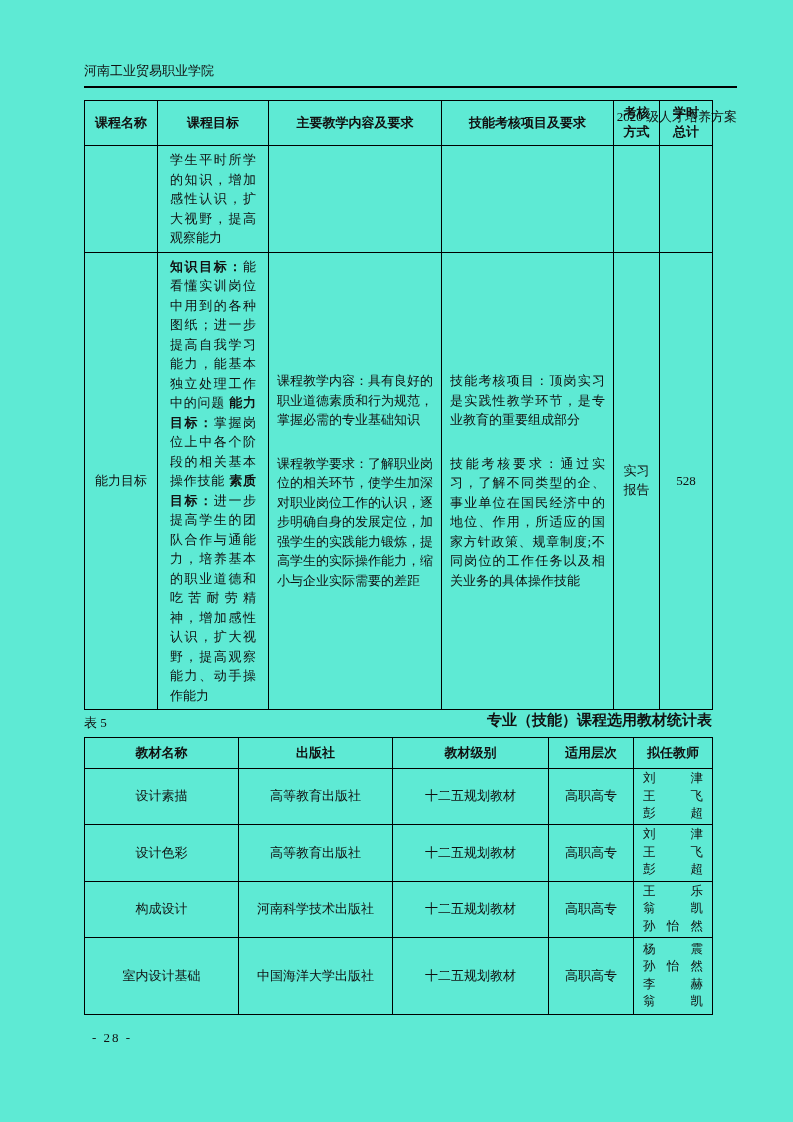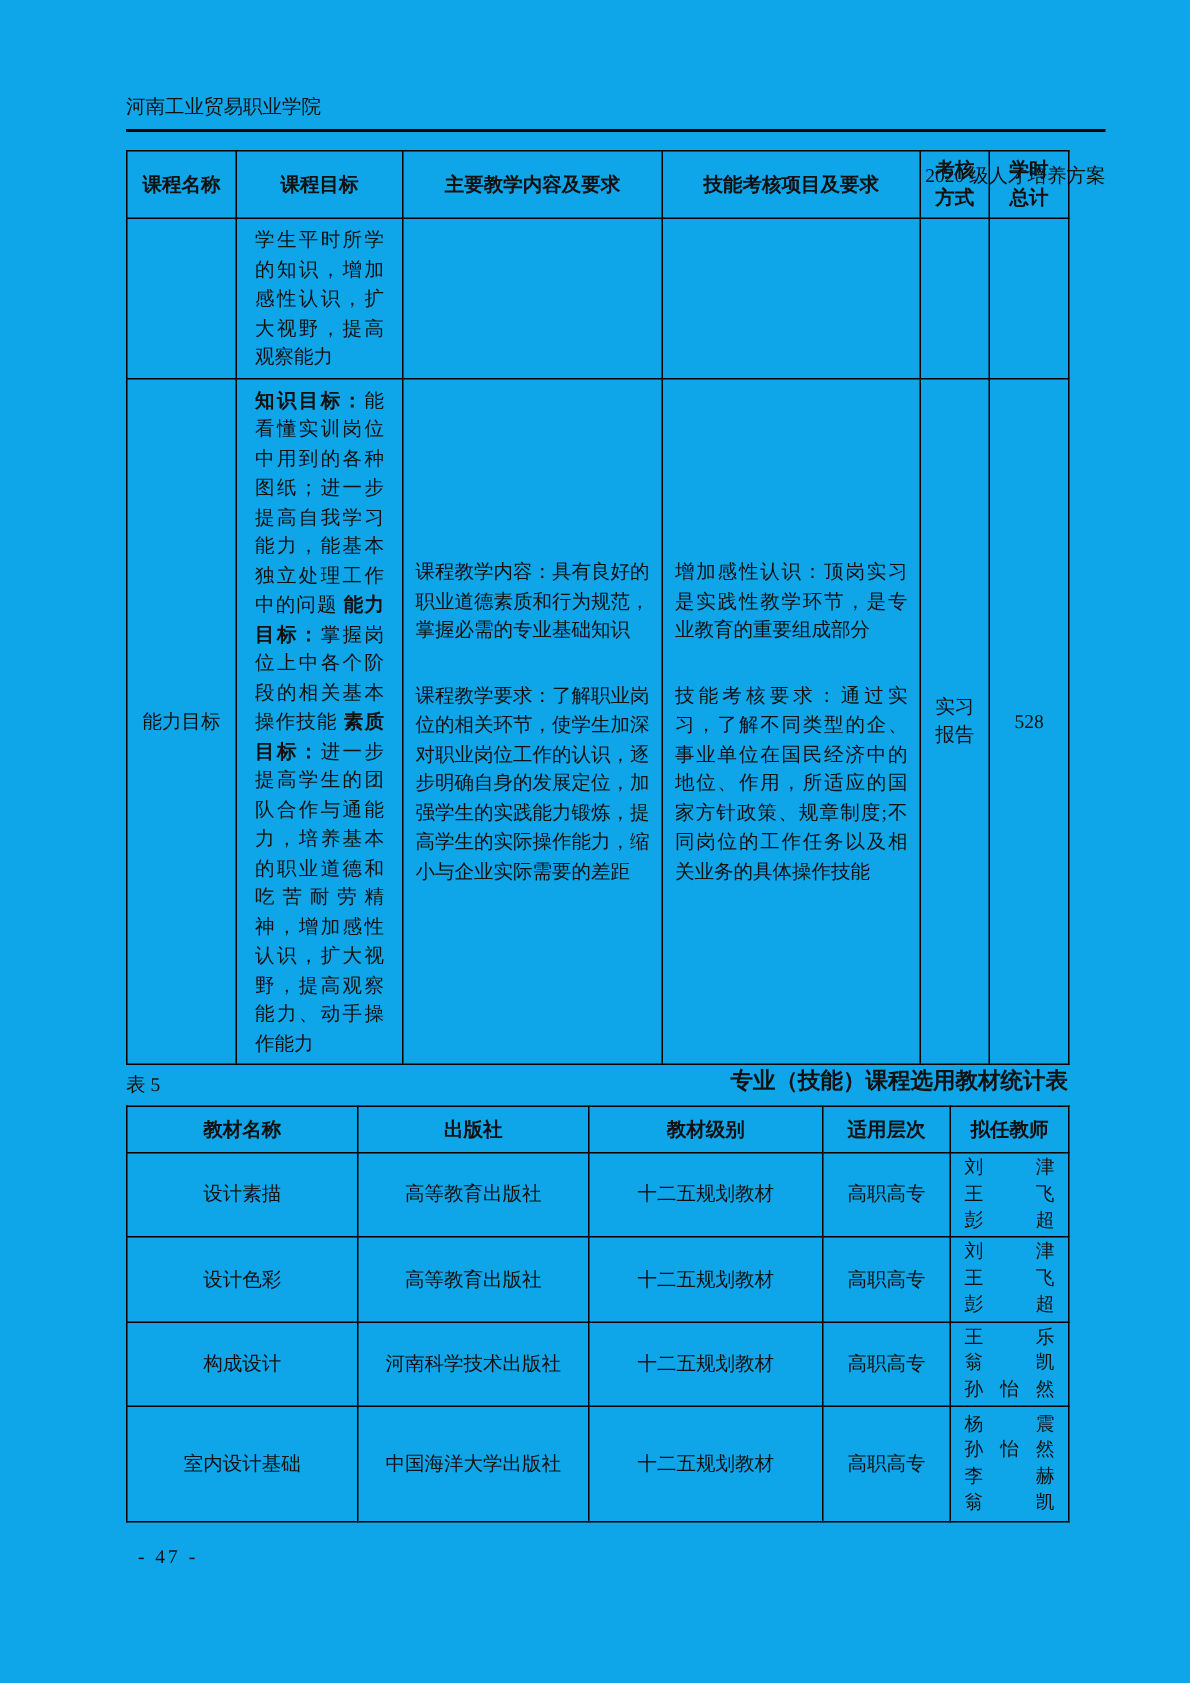--- a/index.html
+++ b/index.html
@@ -1,21 +1,21 @@
 <!DOCTYPE html>
 <html><head>
 <meta charset="utf-8">
 <style>
   * { margin: 0; padding: 0; box-sizing: border-box; }
   html,body { background: #888; }
   .page {
     position: relative;
     width: 793px; height: 1122px;
     margin: 0 auto;
-    background: #0ea5e9;
+    background: #5eead4;
     font-family: "Liberation Serif", "DejaVu Serif", serif;
     color: #111;
     overflow: hidden;
   }
   
   .pagehead-left  { position:absolute; left:84px;  top:62px; font-size:13px; }
   .pagehead-right { position:absolute; right:56px; top:62px; font-size:13px;margin-top:46px; }
   .pagehead-rule  { position:absolute; left:84px; top:86px; width:653px; height:2px; background:#000; }
 
   
@@ -106,21 +106,21 @@
       <td class="cell-objective">
         <b>知识目标：</b><span>能看懂实训岗位中用到的各种图纸；进一步提高自我学习能力，能基本独立处理工作中的问题</span>
         <b>能力目标：</b><span>掌握岗位上中各个阶段的相关基本操作技能</span>
         <b>素质目标：</b><span>进一步提高学生的团队合作与通能力，培养基本的职业道德和吃苦耐劳精神，增加感性认识，扩大视野，提高观察能力、动手操作能力</span>
       </td>
       <td class="cell-paras">
         <p>课程教学内容：具有良好的职业道德素质和行为规范，掌握必需的专业基础知识</p>
         <p>课程教学要求：了解职业岗位的相关环节，使学生加深对职业岗位工作的认识，逐步明确自身的发展定位，加强学生的实践能力锻炼，提高学生的实际操作能力，缩小与企业实际需要的差距</p>
       </td>
       <td class="cell-paras">
-        <p>增加感性认识：顶岗实习是实践性教学环节，是专业教育的重要组成部分</p>
+        <p>技能考核项目：顶岗实习是实践性教学环节，是专业教育的重要组成部分</p>
         <p>技能考核要求：通过实习，了解不同类型的企、事业单位在国民经济中的地位、作用，所适应的国家方针政策、规章制度;不同岗位的工作任务以及相关业务的具体操作技能</p>
       </td>
       <td class="cell-method"><span class="w2">实习报告</span></td>
       <td class="cell-hours">528</td>
     </tr>
   </tbody>
     </table>
 
   <div class="t5-captionbar">
     <span class="t5-label">表 5</span>
@@ -187,15 +187,15 @@
       <td class="cell-teachers">
         <div class="tline">杨震</div>
         <div class="tline">孙怡然</div>
         <div class="tline">李赫</div>
         <div class="tline">翁凯</div>
       </td>
     </tr>
   </tbody>
     </table>
 
-  <div class="page-number">- 47 -</div>
+  <div class="page-number">- 28 -</div>
 
 </div>
 
 </body></html>

